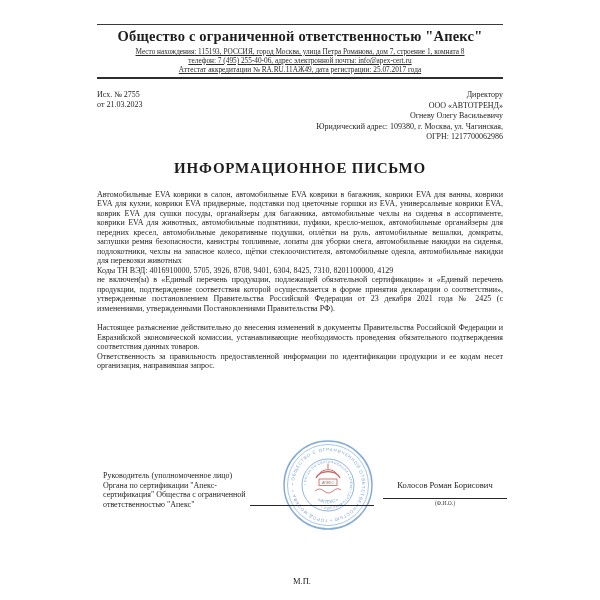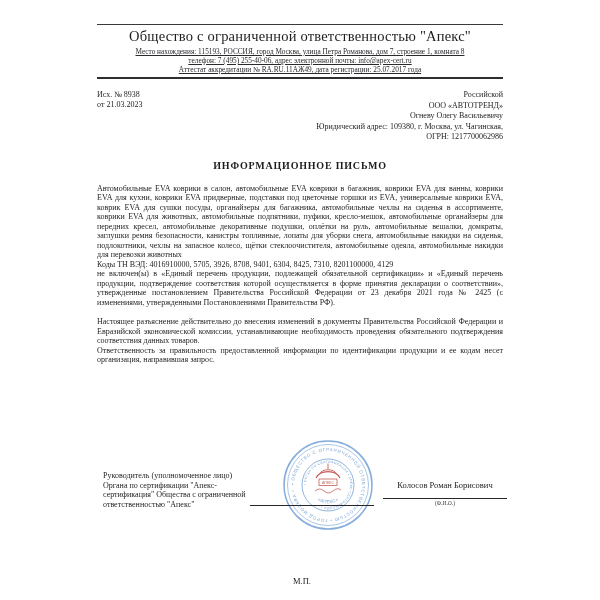--- a/index.html
+++ b/index.html
@@ -4,27 +4,27 @@
 <style>
   html,body { margin:0; padding:0; background:#ffffff; }
   .page {
     position:relative; width:600px; height:600px; background:#ffffff;
     font-family:"Liberation Serif","DejaVu Serif",serif; color:#1d1d1f;
     overflow:hidden;
   }
   .content { position:absolute; left:97px; top:24px; width:406px; }
   .rule-top { border-top:1px solid #3a3a3a; }
   .rule-bottom { border-top:2px solid #2e2e2e; margin-top:3px; }
-  .company-title { text-align:center; font-weight:normal; font-size:14.5px; margin-top:3px; letter-spacing:0.2px; }
+  .company-title { text-align:center; font-weight:bold; font-size:14.5px; margin-top:3px; letter-spacing:0.2px; }
   .letterhead-line { text-align:center; font-size:7.3px; line-height:9px; color:#2a2a2e;text-decoration:underline; }
   .letterhead-lines { margin-top:2px; margin-bottom:2px; }
   .ref-row { display:flex; justify-content:space-between; margin-top:11px; }
   .ref-block { font-size:8px; line-height:10px; }
   .recipient-block { font-size:8px; line-height:10.5px; text-align:right; }
-  .doc-title { text-align:center; font-weight:bold; font-size:10px; letter-spacing:0.8px; margin-top:17px; }
+  .doc-title { text-align:center; font-weight:bold; font-size:15px; letter-spacing:0.8px; margin-top:17px; }
   .addressee { font-size:8px; line-height:9.5px; margin-top:11px; }
   .body-text { font-size:8px; line-height:9.5px; text-align:justify; margin-top:13px; }
   .body-text p { margin:0; }
   .body-text p.gap { margin-top:10px; }
   .sig-role { position:absolute; left:103px; top:471px; width:200px; font-size:8px; line-height:9.5px; }
   .stamp-wrap { position:absolute; left:282px; top:439px; width:92px; height:92px; z-index:1; opacity:0.92; }
   .sig-line { position:absolute; left:250px; top:505px; width:124px; border-top:1.2px solid #26262a; z-index:2; }
   .sig-name-block { position:absolute; left:383px; top:480px; width:124px; text-align:center; z-index:2; }
   .sig-name { font-size:8.5px; border-bottom:1.2px solid #26262a; padding-bottom:8px; }
   .sig-name-caption { font-size:5.5px; color:#3a3a3e; margin-top:1px; }
@@ -44,25 +44,25 @@
     <div class="company-title">Общество с ограниченной ответственностью "Апекс"</div>
     <div class="letterhead-lines">
       <div class="letterhead-line">Место нахождения: 115193, РОССИЯ, город Москва, улица Петра Романова, дом 7, строение 1, комната 8</div>
       <div class="letterhead-line">телефон: 7 (495) 255-40-06, адрес электронной почты: info@apex-cert.ru</div>
       <div class="letterhead-line">Аттестат аккредитации № RA.RU.11АЖ49, дата регистрации: 25.07.2017 года</div>
     </div>
     <div class="rule-bottom"></div>
 
     <div class="ref-row">
       <div class="ref-block">
-        <div>Исх. № 8938</div>
+        <div>Исх. № 2755</div>
         <div>от 21.03.2023</div>
       </div>
       <div class="recipient-block">
-        <div>Российской</div>
+        <div>Директору</div>
         <div>ООО «АВТОТРЕНД»</div>
         <div>Огневу Олегу Васильевичу</div>
         <div>Юридический адрес: 109380, г. Москва, ул. Чагинская,</div>
         <div>ОГРН: 1217700062986</div>
       </div>
     </div>
 
     <div class="doc-title">ИНФОРМАЦИОННОЕ ПИСЬМО</div>
 
 

